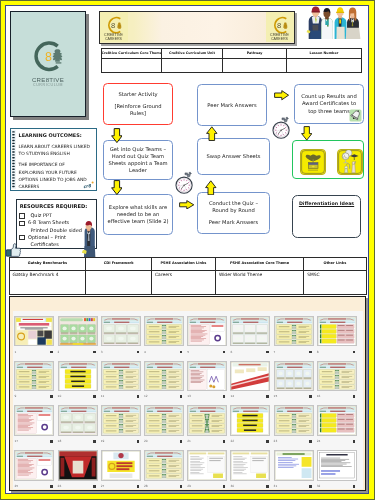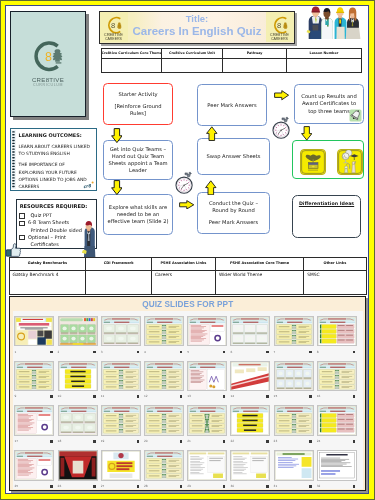--- a/index.html
+++ b/index.html
@@ -147,24 +147,20 @@
       <svg viewBox="0 0 28 30" width="28" height="30">
         <path d="M20.3 6.8 A7.5 7.5 0 1 0 20.3 19.6" fill="none" stroke="#cf9c07" stroke-width="1.8"></path>
         <text x="13.0" y="16.4" font-family="Liberation Sans, sans-serif" font-size="7.6" fill="#5c5736" text-anchor="middle">8</text>
         <g fill="#b98c12">
           <path d="M19.6 10.6 c.6 0 1.0 .5 1.0 1.1 c0 .3-.1 .5-.3 .7 l.6 0 c.2 0 .4 .2 .4 .45 c0 .25-.2 .45-.4 .45 l-.3 0 l.75 .5 c.2 .15 .25 .4 .1 .6 c-.15 .2-.4 .25-.6 .1 l-.15-.1 l.65 .85 c.15 .2 .1 .5-.1 .6 c-.2 .15-.5 .1-.6-.1 l-.2-.3 l0 1.1 h-2.2 l0-1.1 l-.2 .3 c-.15 .2-.4 .25-.6 .1 c-.2-.15-.25-.4-.1-.6 l.65-.85 l-.15 .1 c-.2 .15-.45 .1-.6-.1 c-.15-.2-.1-.45 .1-.6 l.75-.5 l-.3 0 c-.2 0-.4-.2-.4-.45 c0-.25 .2-.45 .4-.45 l.6 0 c-.2-.2-.3-.4-.3-.7 c0-.6 .4-1.1 1.0-1.1 z"></path>
           <path d="M18.3 16.4 h2.6 v.55 h-2.6 z"></path>
         </g>
         <text x="13.4" y="24.1" font-family="Liberation Sans, sans-serif" font-size="4.1" letter-spacing="-0.1" fill="#4a4630" text-anchor="middle">CRE8TIVE</text>
         <text x="13.4" y="27.8" font-family="Liberation Sans, sans-serif" font-size="3.6" letter-spacing="-0.1" fill="#4a4630" text-anchor="middle">CAREERS</text>
       </svg>
-    </div>
-    <div class="tb-title">
-      <div class="tb-t1">Title:</div>
-      <div class="tb-t2">Careers In English Quiz</div>
     </div>
   </div>
 
   <svg class="people" viewBox="0 0 72 44">
 
     <g>
       <path d="M9.2 20 c0-3.4 2.2-5 5.2-5.6 l3.6 0 c3 .6 5.2 2.2 5.2 5.6 l0 19 h-14 z" fill="#2c3e63"></path>
       <path d="M13.2 24 h6.2 l-.3 15 h-5.6 z" fill="#4a4d54"></path>
       <path d="M11 30 h10.6 l.4 9 h-11.4 z" fill="#2a4a78"></path>
       <rect x="14.4" y="13.2" width="4.4" height="4" fill="#e8b48e"></rect>
@@ -456,21 +452,20 @@
       <td>Gatsby Benchmark 4</td>
       <td></td>
       <td>Careers</td>
       <td>Wider World Theme</td>
       <td>SMSC</td>
     </tr>
   </tbody>
     </table>
 
   <div class="slidesbox">
-    <div class="slides-h">QUIZ SLIDES FOR PPT</div>
     <div class="slidesinner">
       <div class="grid" id="slidegrid">
           <div class="cell" style="left: 1.7px; top: 4.9px; width: 40px; height: 39.5px;">
             <div class="thumb" style="height: 30.5px;"><svg viewBox="0 0 100 76" preserveAspectRatio="none" width="100%" height="100%">
                 <rect width="100" height="76" fill="#f6f2cf"></rect>
                 <rect x="3" y="3" width="94" height="10" fill="#cfe8f2"></rect>
                 <rect x="16" y="4" width="62" height="8" fill="#fff"></rect>
                 <rect x="20" y="5" width="54" height="3" fill="#cf3c3c"></rect>
                 <rect x="3" y="3" width="12" height="10" fill="#f3e544"></rect>
                 <rect x="82" y="3" width="15" height="10" fill="#f3e544"></rect>

